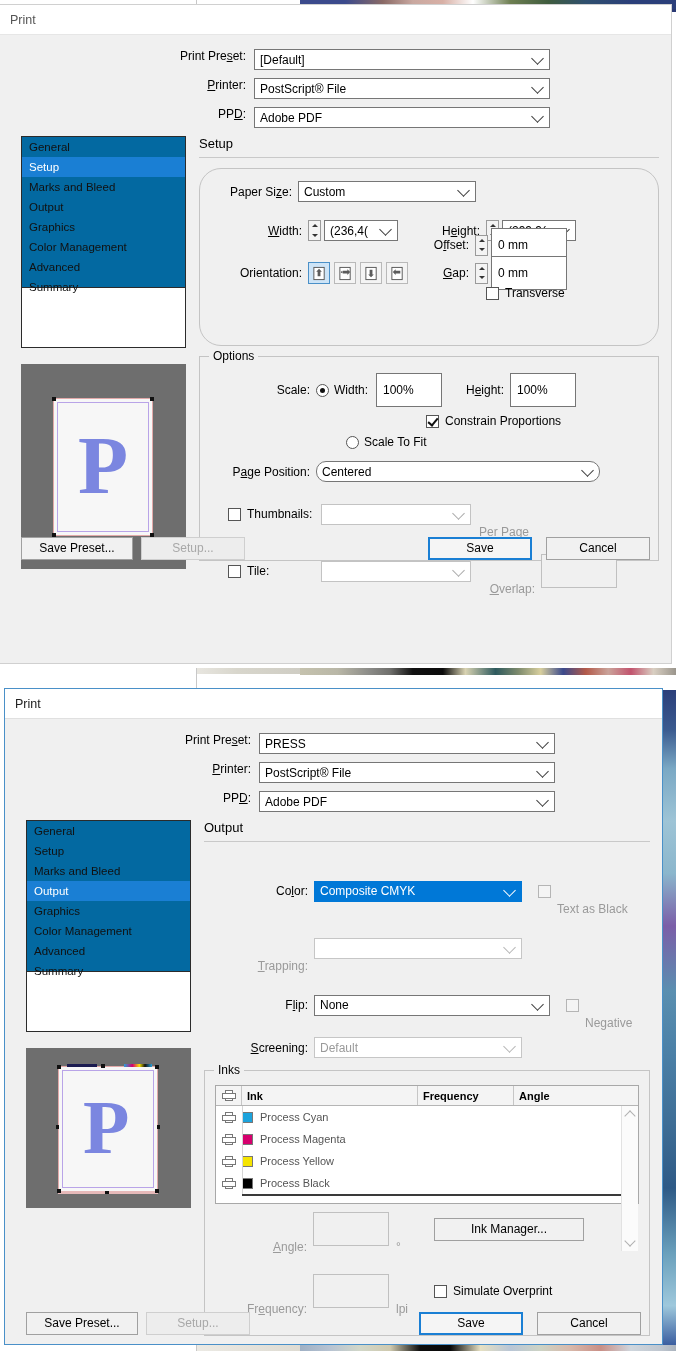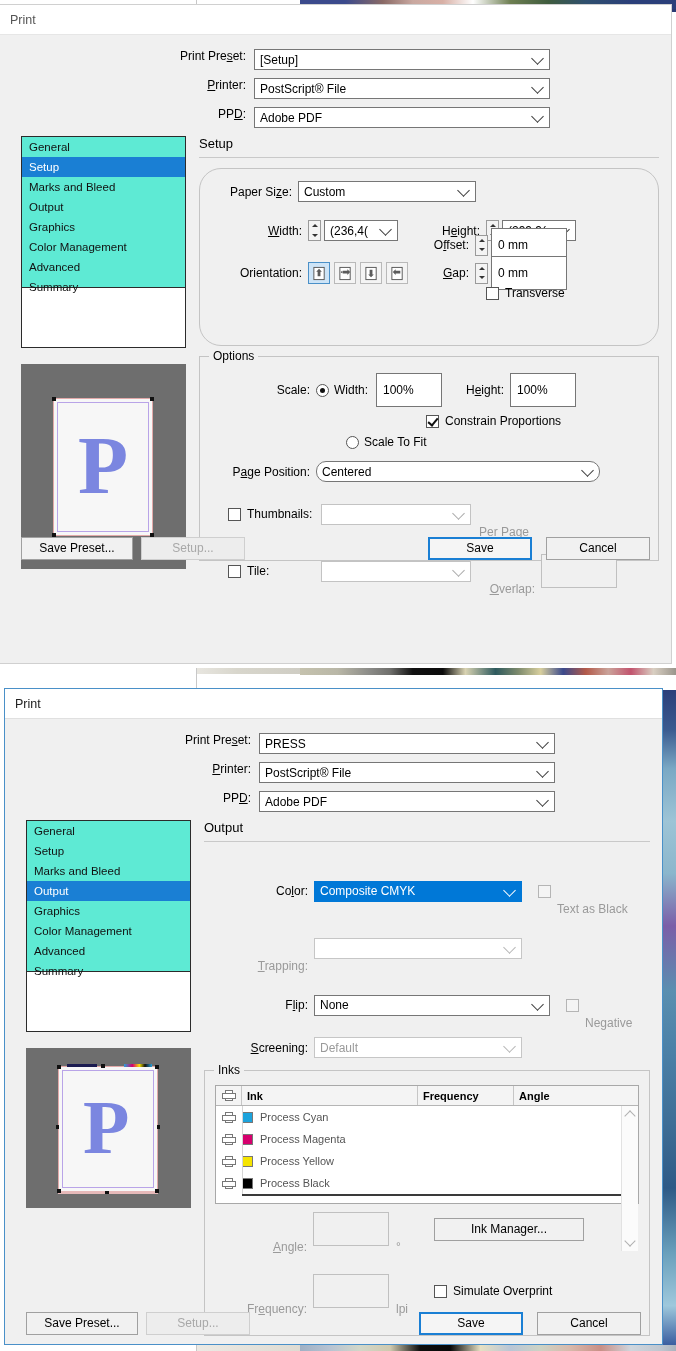--- a/index.html
+++ b/index.html
@@ -58,21 +58,21 @@
       box-sizing:border-box;display:flex;align-items:center;padding-left:5px;font-size:12px;}
   .combo.w300{width:296px;}
   .chev-box{position:absolute;right:6px;top:4px;width:12px;height:12px;display:flex;align-items:flex-start;justify-content:center;}
   .chev-s{width:8px;height:8px;border-right:1.5px solid #3a3a3a;border-bottom:1.5px solid #3a3a3a;transform:rotate(45deg);}
 
   u.acc{text-decoration:underline;}
 
   
   .mid{display:flex;padding:0 0 0 21px;margin-top:6px;}
   .leftcol{width:165px;}
-  .navlist{border:1.5px solid #2b2b2b;background:#5eead4;height:152px;box-sizing:border-box;}
+  .navlist{border:1.5px solid #2b2b2b;background:#0369a1;height:152px;box-sizing:border-box;}
   .navitem{height:20px;line-height:20px;padding-left:7px;font-size:11.5px;color:#111;}
   .navitem.sel{background:#1a7fd4;color:#fff;}
   .navblank{border:1.5px solid #2b2b2b;border-top:none;background:#fff;height:60px;box-sizing:border-box;}
 
   .preview{margin-top:16px;background:#6e6e6e;width:165px;height:205px;position:relative;box-sizing:border-box;}
   .dlg2 .preview{height:160px;}
   .page{position:absolute;background:#f7f7f7;border:1px solid #e2a9a9;}
   .page-inner{position:absolute;border:1.5px solid #b9a4e8;}
   .page-letter{position:absolute;font-family:"Liberation Serif", serif;color:#7b86e0;
       font-weight:bold;line-height:1;}
@@ -166,21 +166,21 @@
 <div class="dialog dlg1">
   <div class="titlebar">
     <span class="title-text">Print</span>
   </div>
 
   <div class="dlg-body">
     <div class="preset-rows">
       <div class="prow">
         <span class="lab">Print Pre<u class="acc">s</u>et:</span>
         <div class="combo w300">
-          <span>[Setup]</span>
+          <span>[Default]</span>
           <span class="chev-box">
               <i class="chev-s"></i>
             </span>
         </div>
       </div>
       <div class="prow">
         <span class="lab"><u class="acc">P</u>rinter:</span>
         <div class="combo w300">
           <span>PostScript® File</span>
           <span class="chev-box">

